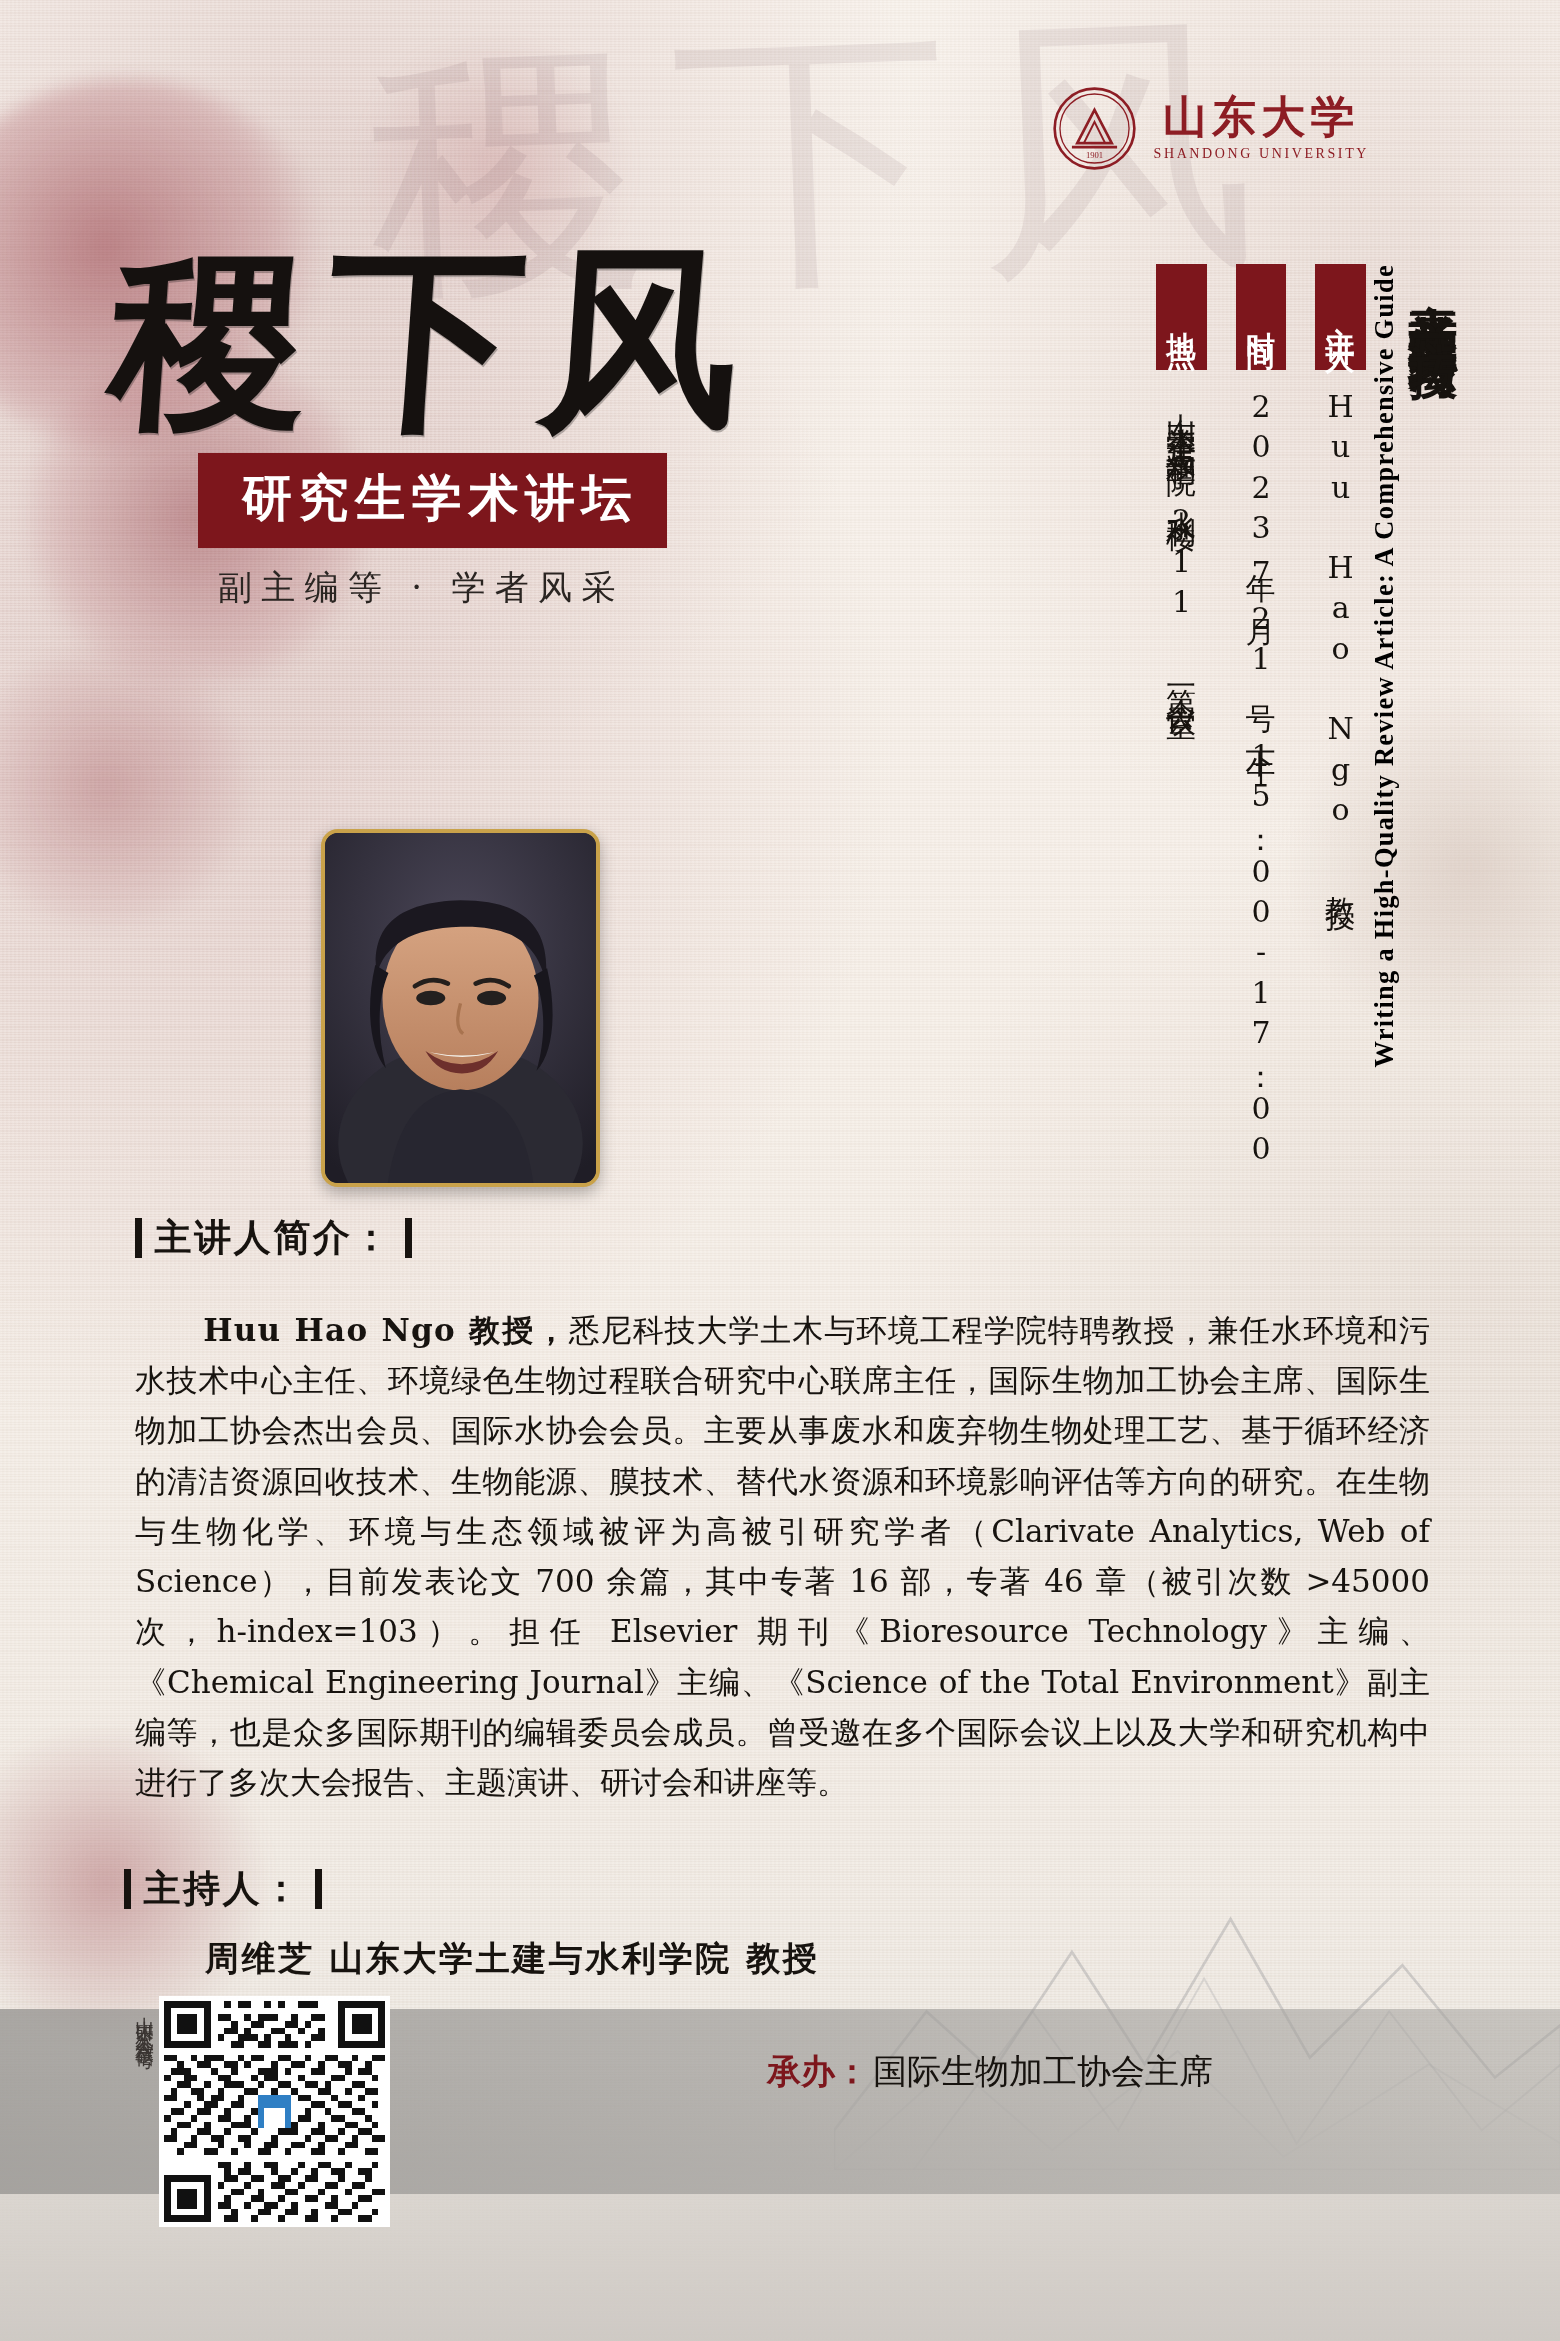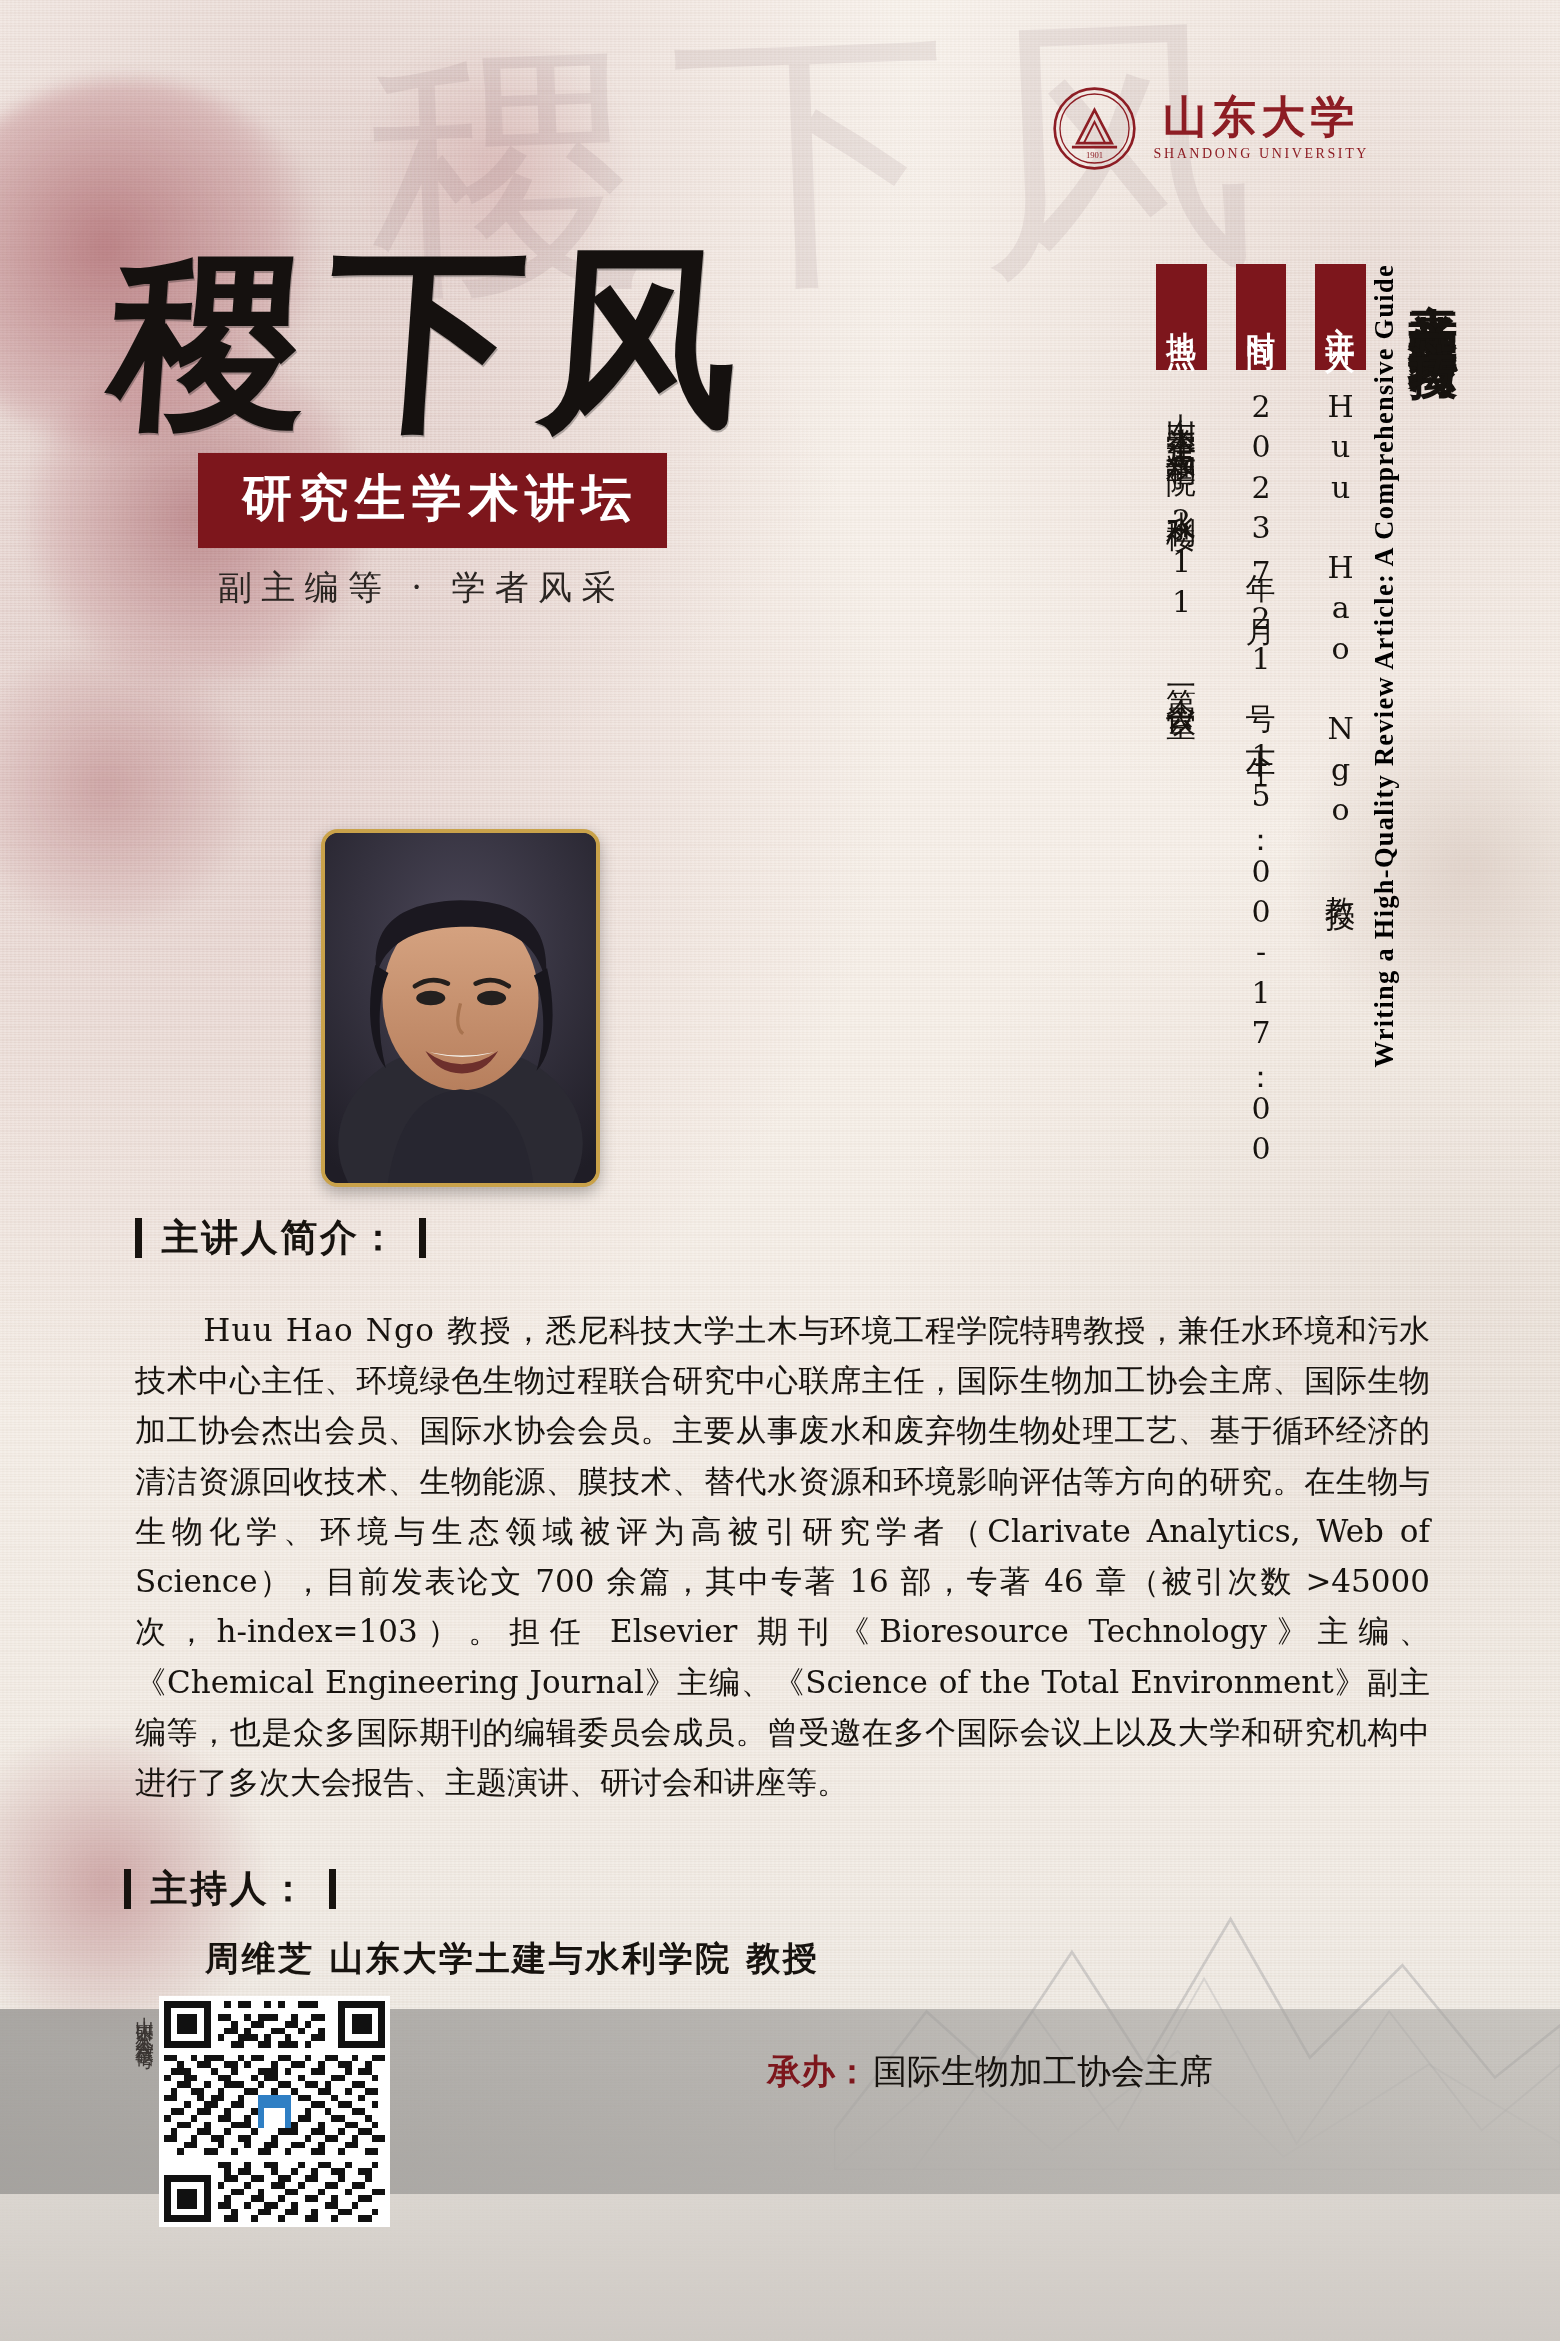--- a/index.html
+++ b/index.html
@@ -111,33 +111,33 @@
   
   .portrait-frame{
     position:absolute;left:321px;top:829px;width:271px;height:350px;
     border:4.6px solid #c9a24a;border-radius:17px;overflow:hidden;
     background:#2c2a33;box-shadow:0 5.3px 14.5px rgba(0,0,0,.28);
   }
   .portrait-frame svg{display:block;width:100%;height:100%;}
 
   
   .sec-head{
-    position:absolute;display:flex;align-items:center;gap:20px;
+    position:absolute;display:flex;align-items:center;gap:13px;
     font-family:"DejaVu Serif",serif;font-size:37px;font-weight:700;color:#17130f;letter-spacing:2.6px;
   }
   .sec-head .bar{width:6.6px;height:40px;background:#17130f;display:inline-block;}
   .sec-head .bar-r{width:6.6px;height:40px;background:#17130f;display:inline-block;}
 
   .bio{
     position:absolute;left:135px;top:1305px;width:1295px;
     font-family:"DejaVu Serif",serif;
     font-size:31px;line-height:1.62;color:#17130f;text-align:justify;
   }
   .bio .indent{display:inline-block;width:2.2em;}
-  .bio b{font-weight:400;letter-spacing:1.3px;}
+  .bio b{font-weight:700;letter-spacing:1.3px;}
 
   .host-name{
     position:absolute;left:205px;top:1936px;
     font-family:"DejaVu Serif",serif;font-size:34px;font-weight:700;color:#17130f;letter-spacing:2.6px;
   }
 
   
   .footer-band{
     position:absolute;left:0;right:0;top:2009px;height:185px;
     background:linear-gradient(90deg, rgba(150,148,145,.78) 0%, rgba(160,158,155,.72) 45%, rgba(168,166,162,.55) 100%);

